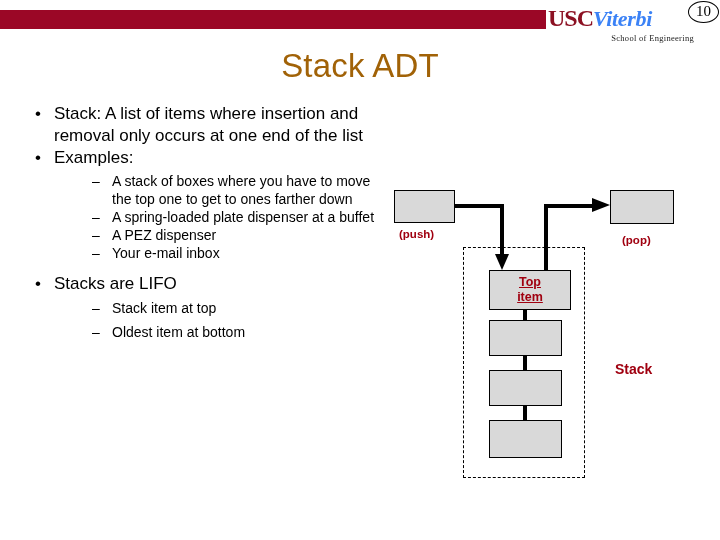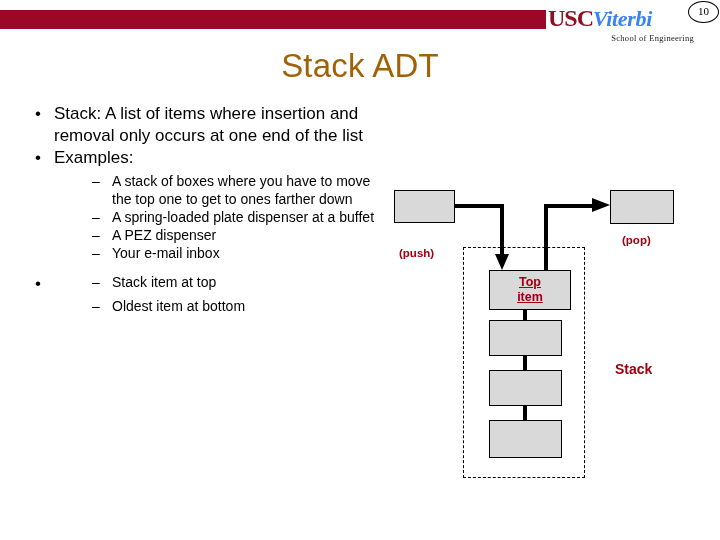--- a/index.html
+++ b/index.html
@@ -65,21 +65,21 @@
   .slide-number-badge {
     position: absolute;
     left: 688px;
     top: 1px;
     width: 31px;
     height: 22px;
     border: 1.6px solid #000000;
     border-radius: 50%;
     box-sizing: border-box;
     background: #ffffff;
-    font-size: 11px;
+    font-size: 15px;
     color: #000000;
     text-align: center;
     line-height: 19px;
     font-family: "Liberation Serif", serif;
   }
 
   
   .slide-title {
     position: absolute;
     left: 0;
@@ -232,20 +232,21 @@
             <li class="b2">
               <span class="bullet-dash">–</span>
               <span>Your e-mail inbox</span>
             </li>
           </ul>
         </div>
       </li>
 
       <li class="b1" style="margin-top:11px;">
         <span class="bullet-dot">•</span>
+        <span>Stacks are LIFO</span>
         <div class="sub-wrap" style="margin-top:5px;">
           <ul class="lvl2">
             <li class="b2">
               <span class="bullet-dash">–</span>
               <span>Stack item at top</span>
             </li>
             <li class="b2" style="margin-top:6px;">
               <span class="bullet-dash">–</span>
               <span>Oldest item at bottom</span>
             </li>
@@ -254,21 +255,21 @@
       </li>
 
     </ul>
   </div>
 
   <div class="diagram">
 
     <div class="dashed-region" style="left:463px; top:247px; width:122px; height:231px;"></div>
 
     <div class="dbox" style="left:394px; top:190px; width:61px; height:33px;"></div>
-    <div class="dlabel" style="left:399px; top:247px;">(push)</div>
+    <div class="dlabel" style="left:399px; top:228px;">(push)</div>
 
     <div class="dbox" style="left:610px; top:190px; width:64px; height:34px;"></div>
     <div class="dlabel" style="left:622px; top:234px;text-align:right;">(pop)</div>
 
     <div class="connector" style="left:455px; top:204px; width:49px; height:4px;"></div>
     <div class="connector" style="left:500px; top:204px; width:4px; height:54px;"></div>
     <svg style="position:absolute; left:493px; top:254px;" width="18" height="18" viewBox="0 0 18 18">
       <polygon points="2,0 16,0 9,16" fill="#000000"></polygon>
     </svg>
 

